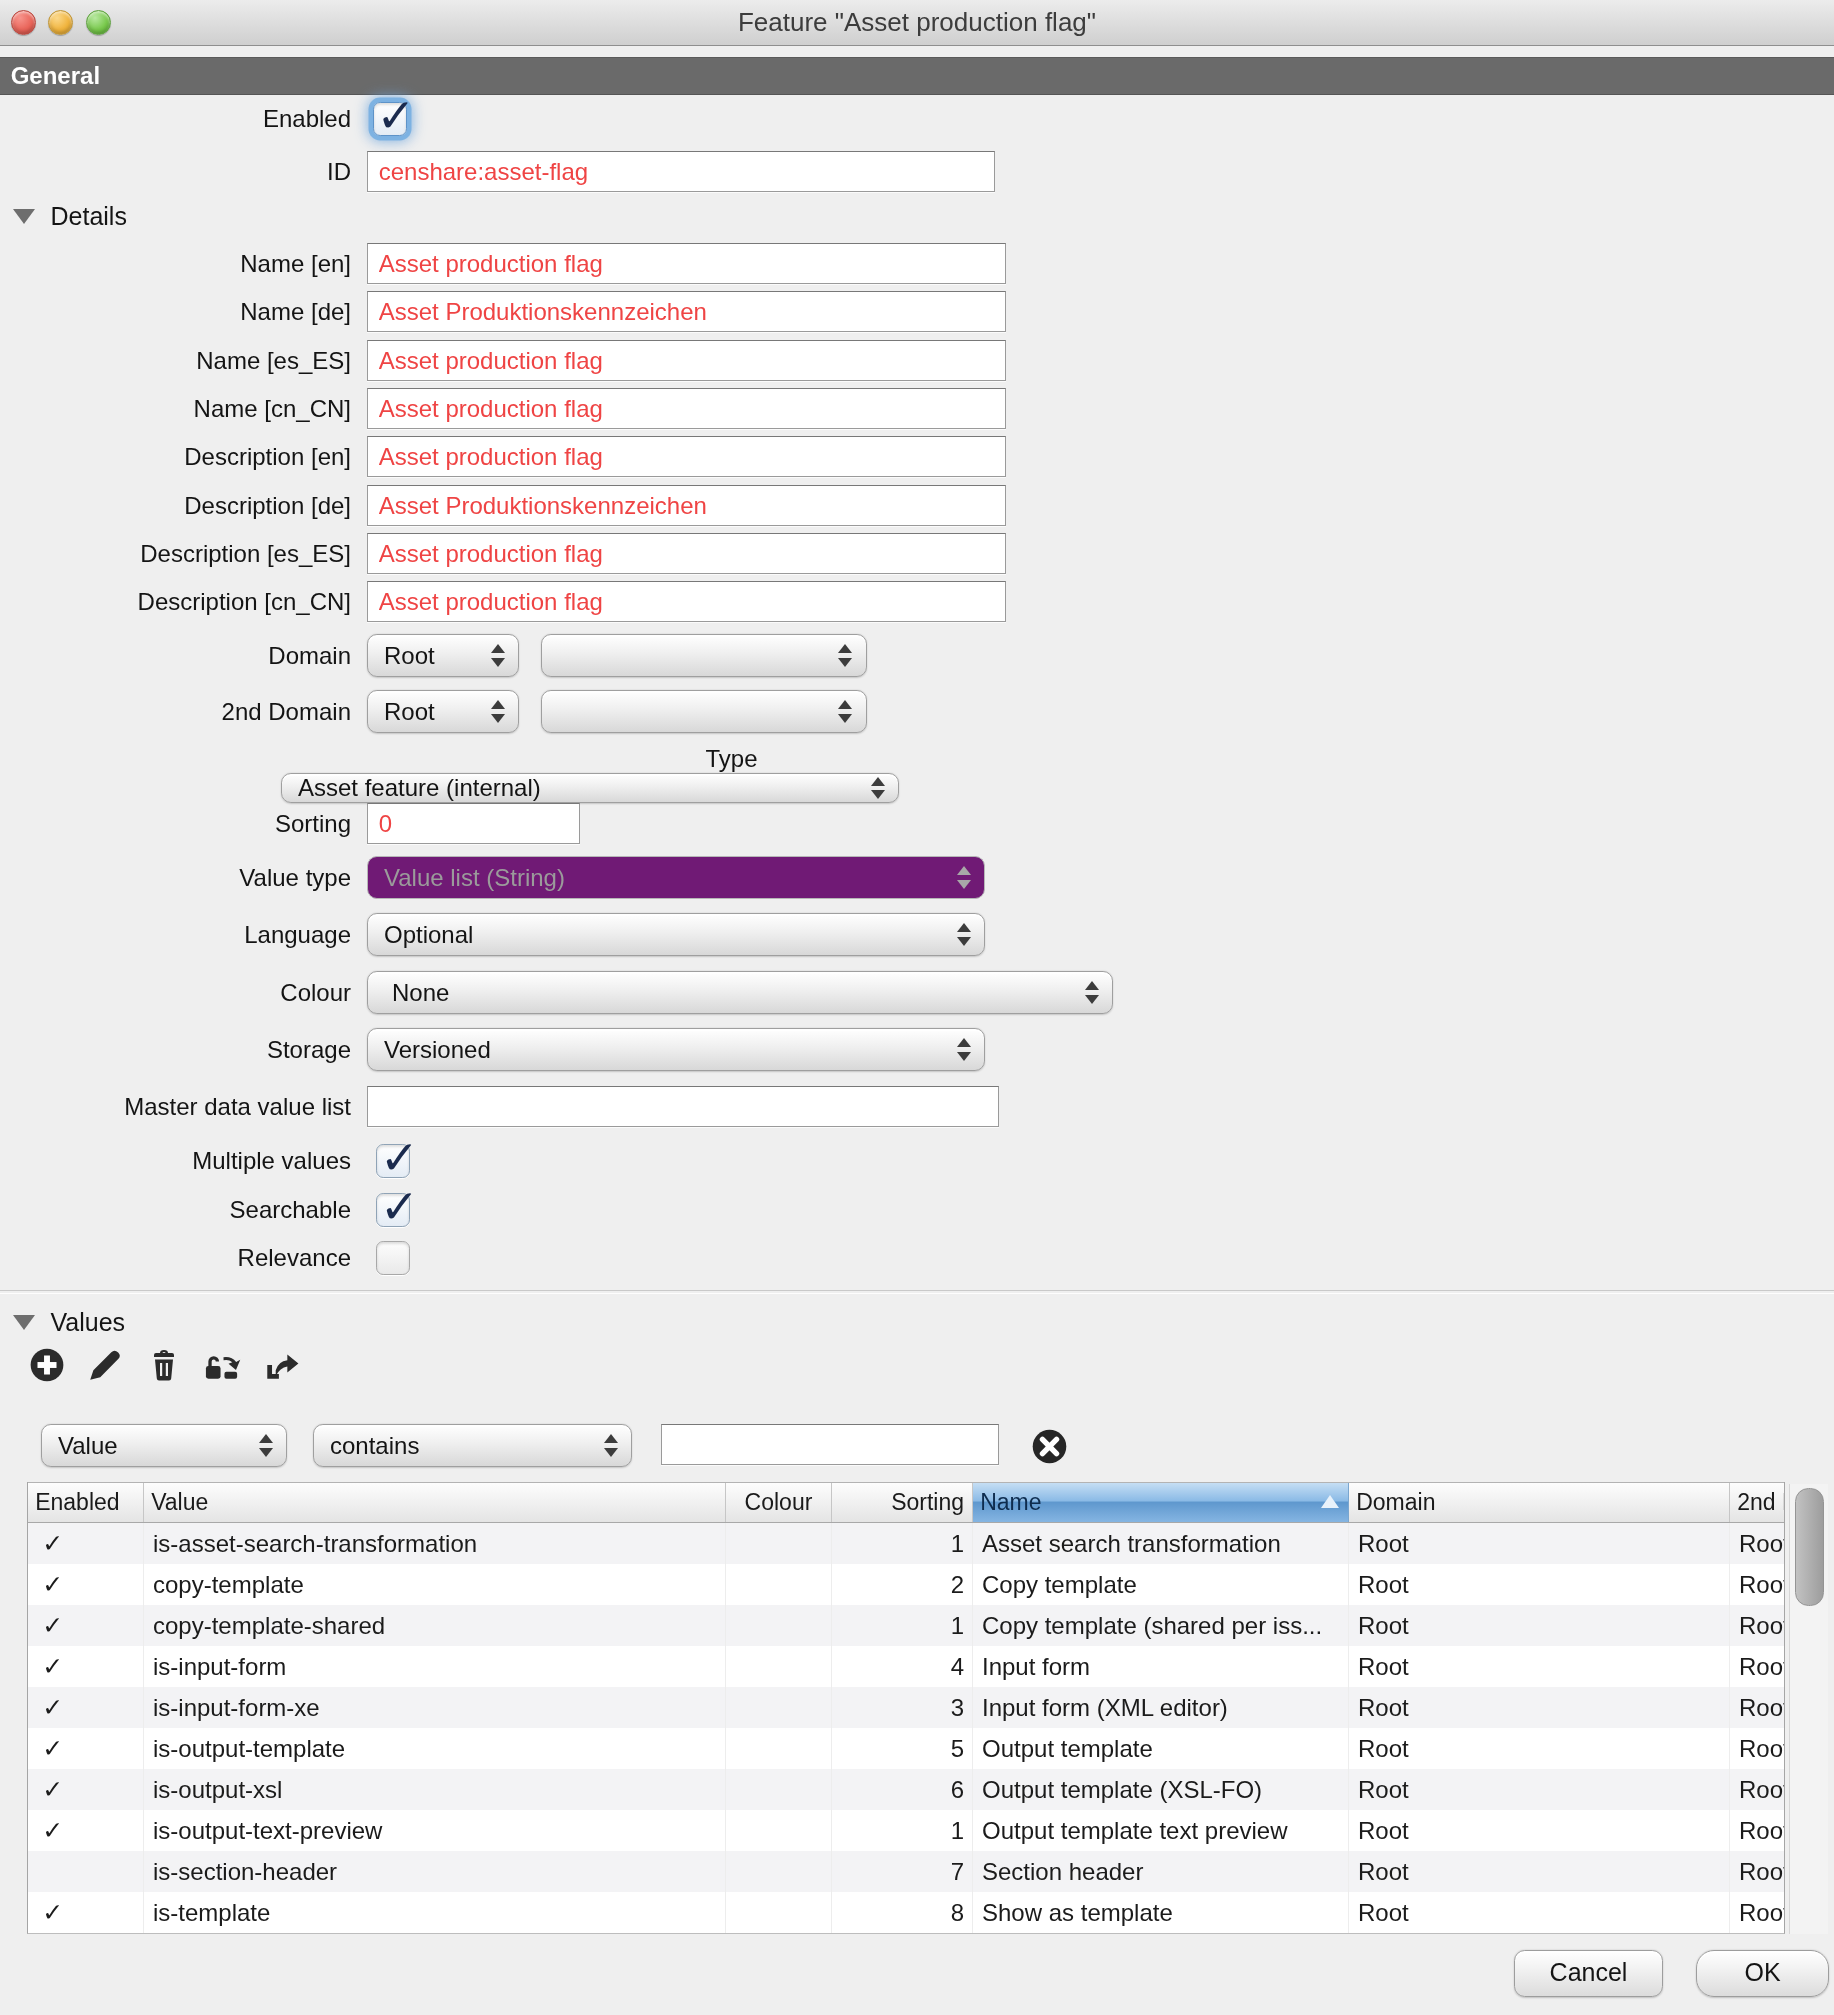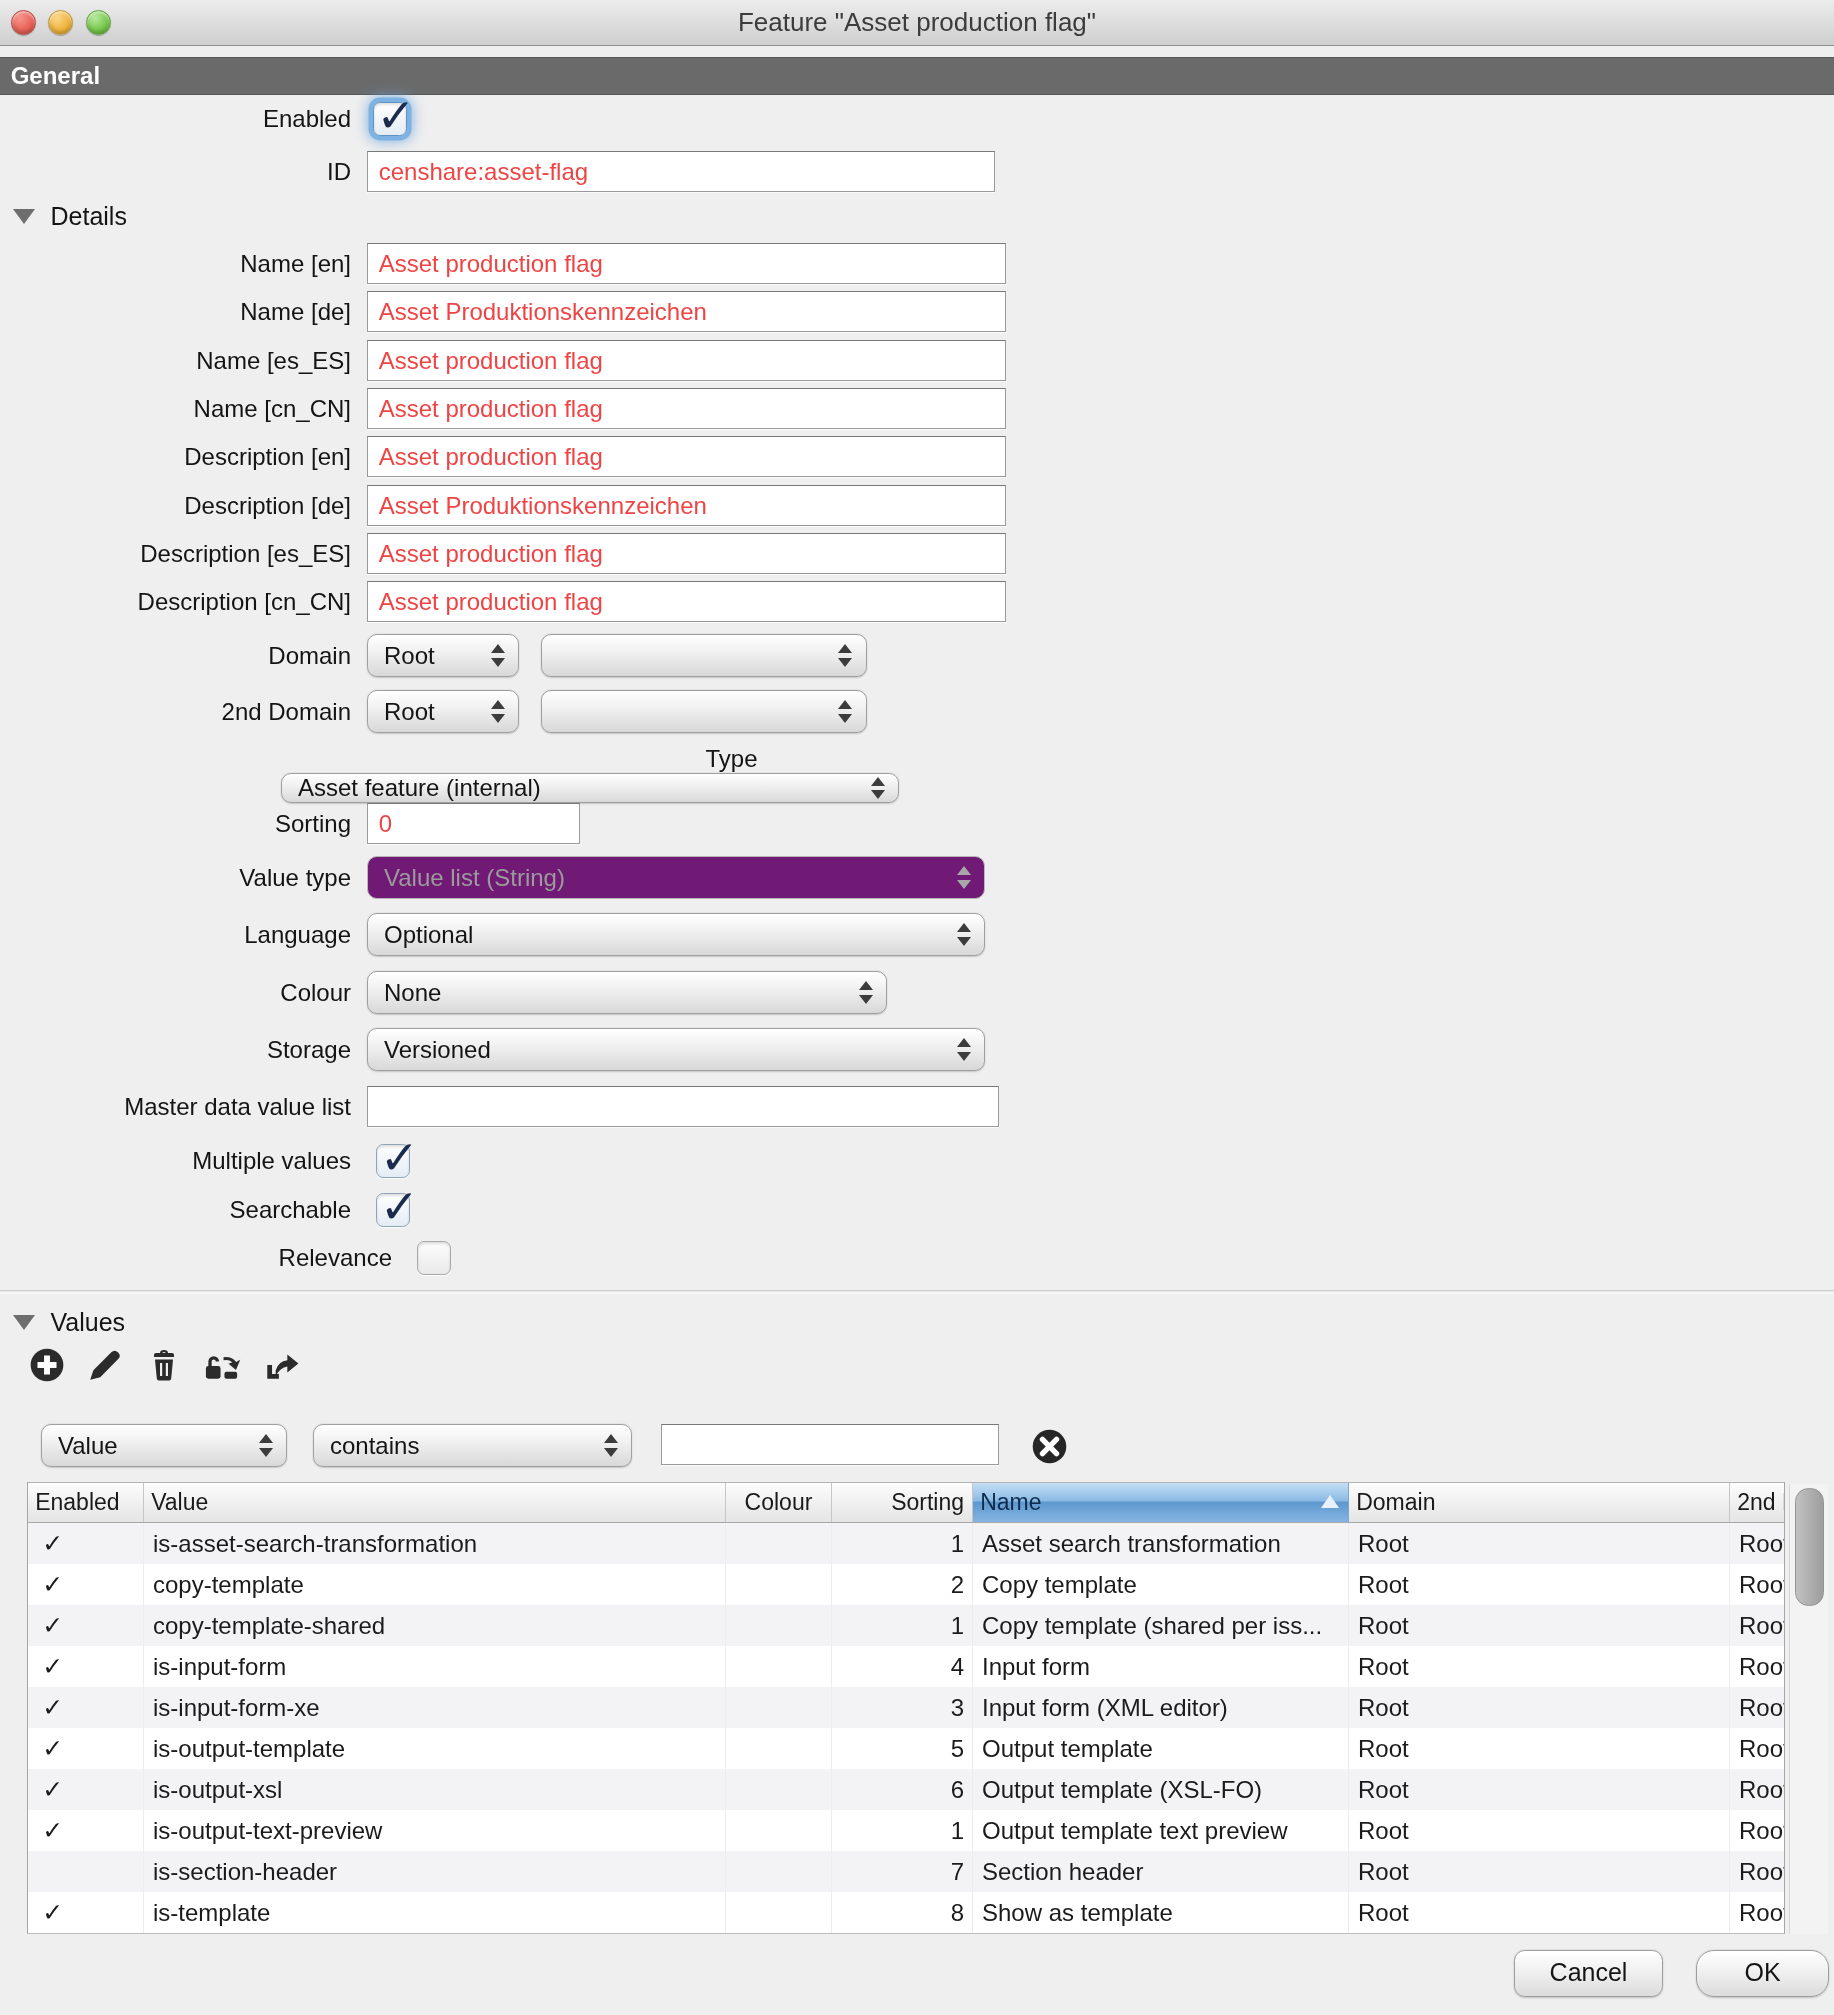--- a/index.html
+++ b/index.html
@@ -235,21 +235,21 @@
       <span class="stext">Optional</span>
       <span class="spin">
           <span class="up"></span>
           <span class="dn"></span>
         </span>
     </div>
   </div>
 
   <div class="frow" style="top:971px;">
     <div class="flabel">Colour</div>
-    <div class="select ctrl" style="width:520px;">
+    <div class="select ctrl" style="width:746px;padding-left:8px;">
       <span class="stext">None</span>
       <span class="spin">
           <span class="up"></span>
           <span class="dn"></span>
         </span>
     </div>
   </div>
 
   <div class="frow" style="top:1028px;">
     <div class="flabel">Storage</div>
@@ -268,21 +268,21 @@
   </div>
 
   <div class="frow" style="top:1139px;">
     <div class="flabel">Multiple values</div>
     <div class="cb checked ctrl" style="margin-left:25px;"></div>
   </div>
   <div class="frow" style="top:1188px;">
     <div class="flabel">Searchable</div>
     <div class="cb checked ctrl" style="margin-left:25px;"></div>
   </div>
-  <div class="frow" style="top:1236px;margin-left:41px;">
+  <div class="frow" style="top:1236px;">
     <div class="flabel">Relevance</div>
     <div class="cb unchecked ctrl" style="margin-left:25px;"></div>
   </div>
 
   <div class="divider" style="top:1290px;"></div>
 
   <div class="sect-head" style="top:1308px;">
     <div class="tri-down"></div>
     <div class="sect-label">Values</div>
   </div>

